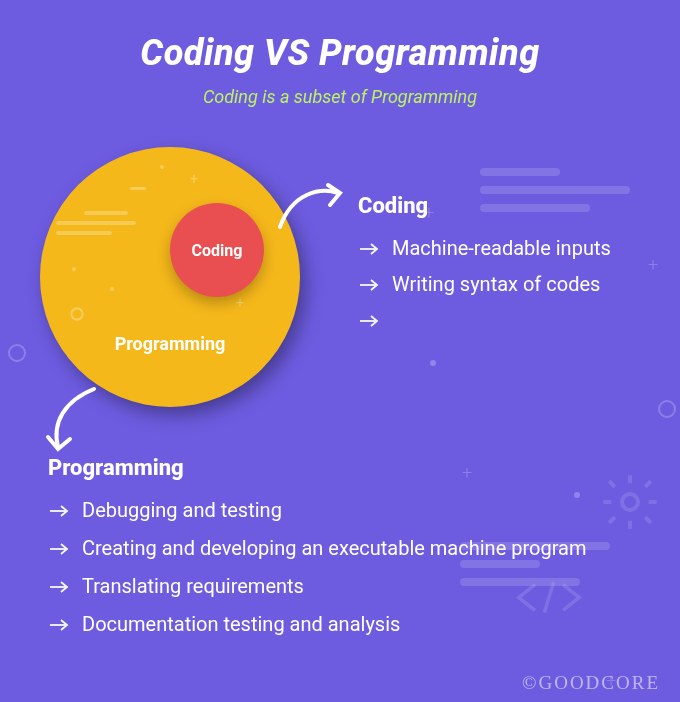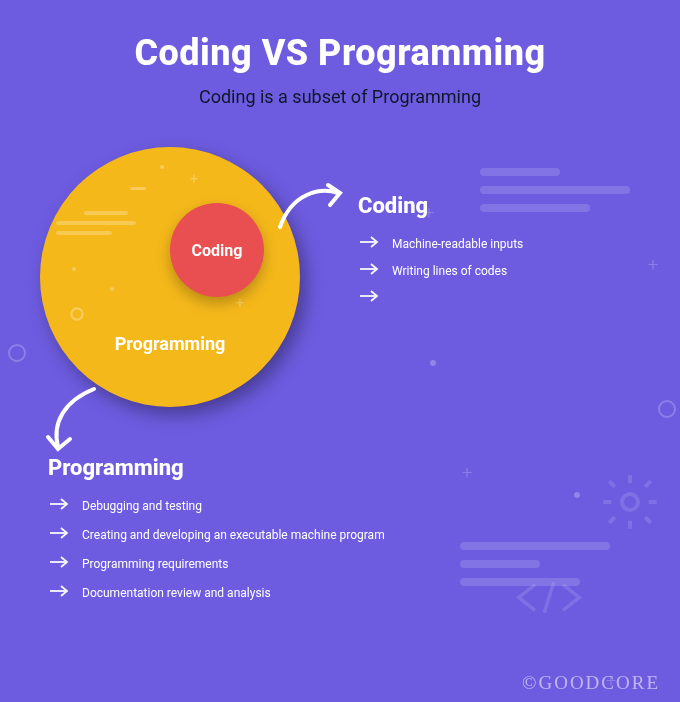--- a/index.html
+++ b/index.html
@@ -1,37 +1,37 @@
 <!DOCTYPE html>
 <html><head>
   <meta charset="utf-8">
   <style>
     * { box-sizing: border-box; margin: 0; padding: 0; }
     body { width: 680px; height: 702px; background: #6D5CE0; font-family: -apple-system, BlinkMacSystemFont, "Segoe UI", Roboto, Arial, sans-serif; position: relative; overflow: hidden; }
 
-    .header { text-align: center; padding-top: 32px; }
+    .header { text-align: center; padding-top: 32px; font-style: italic; }
     .title { color: #fff; font-size: 36px; font-weight: 800; letter-spacing: 0.5px; }
-    .subtitle { color: #0f172a; font-size: 18px; font-weight: 400; margin-top: 12px; }
+    .subtitle { color: #bef264; font-size: 18px; font-weight: 400; margin-top: 12px; }
 
     .diagram-row { display: flex; align-items: flex-start; padding: 16px 0 0 40px; }
 
     .venn { position: relative; width: 260px; height: 260px; margin-top: 24px; flex-shrink: 0; }
     .outer-circle { position: absolute; left: 0; top: 0; width: 260px; height: 260px; border-radius: 50%; background: #F5B81B; box-shadow: 6px 8px 18px rgba(0,0,0,0.35); overflow: hidden; }
     .inner-circle { position: absolute; left: 130px; top: 56px; width: 94px; height: 94px; border-radius: 50%; background: #E94E50; box-shadow: 0 6px 14px rgba(0,0,0,0.25); display: flex; align-items: center; justify-content: center; }
     .inner-label { color: #fff; font-size: 16px; font-weight: 700; }
     .outer-label { position: absolute; left: 50%; transform: translateX(-50%); top: 186px; color: #fff; font-size: 18px; font-weight: 700; }
 
     .arrow-container { position: absolute; pointer-events: none; }
     .arrow-right { left: 232px; top: 32px; width: 80px; height: 56px; }
     .arrow-down { left: -2px; top: 236px; width: 72px; height: 80px; }
 
     .coding-section { margin-left: 58px; margin-top: 70px; color: #fff; }
     .sec-heading { font-size: 22px; font-weight: 800; margin-bottom: 18px; }
     .bullet-list { list-style: none; }
-    .bullet-list li { font-size: 12px; font-weight: 400; margin-bottom: 12px; display: flex; align-items: center; }
+    .bullet-list li { font-size: 20px; font-weight: 400; margin-bottom: 12px; display: flex; align-items: center; }
     .bullet-arrow { display: inline-block; width: 22px; margin-right: 12px; opacity: 0.95; }
 
     .programming-section { margin-left: 48px; margin-top: 48px; color: #fff; }
     .programming-section .bullet-list li { margin-bottom: 14px; }
 
     .watermark { position: absolute; right: 20px; bottom: 8px; color: rgba(255,255,255,0.55); font-size: 19px; letter-spacing: 2px; font-family: Georgia, serif; }
 
     
     .deco { position: absolute; pointer-events: none; }
     .deco-lines { width: 90px; }
@@ -139,21 +139,21 @@
         </span>
         <span>Machine-readable inputs</span>
       </li>
       <li>
         <span class="bullet-arrow">
           <svg viewBox="0 0 22 12" fill="none" stroke="#fff" stroke-width="1.8">
               <path d="M2 6 H18"></path>
               <path d="M13 1 L19 6 L13 11"></path>
             </svg>
         </span>
-        <span>Writing lines of codes</span>
+        <span>Writing syntax of codes</span>
       </li>
       <li>
         <span class="bullet-arrow">
           <svg viewBox="0 0 22 12" fill="none" stroke="#fff" stroke-width="1.8">
               <path d="M2 6 H18"></path>
               <path d="M13 1 L19 6 L13 11"></path>
             </svg>
         </span>
       </li>
     </ul>
@@ -182,27 +182,27 @@
       </span>
       <span>Creating and developing an executable machine program</span>
     </li>
     <li>
       <span class="bullet-arrow">
         <svg viewBox="0 0 22 12" fill="none" stroke="#fff" stroke-width="1.8">
             <path d="M2 6 H18"></path>
             <path d="M13 1 L19 6 L13 11"></path>
           </svg>
       </span>
-      <span>Programming requirements</span>
-    </li>
-    <li>
-      <span class="bullet-arrow">
-        <svg viewBox="0 0 22 12" fill="none" stroke="#fff" stroke-width="1.8">
-            <path d="M2 6 H18"></path>
-            <path d="M13 1 L19 6 L13 11"></path>
-          </svg>
-      </span>
-      <span>Documentation review and analysis</span>
+      <span>Translating requirements</span>
+    </li>
+    <li>
+      <span class="bullet-arrow">
+        <svg viewBox="0 0 22 12" fill="none" stroke="#fff" stroke-width="1.8">
+            <path d="M2 6 H18"></path>
+            <path d="M13 1 L19 6 L13 11"></path>
+          </svg>
+      </span>
+      <span>Documentation testing and analysis</span>
     </li>
   </ul>
 </div>
 
 <div class="watermark">©GOODCORE</div>
 
 </body></html>

